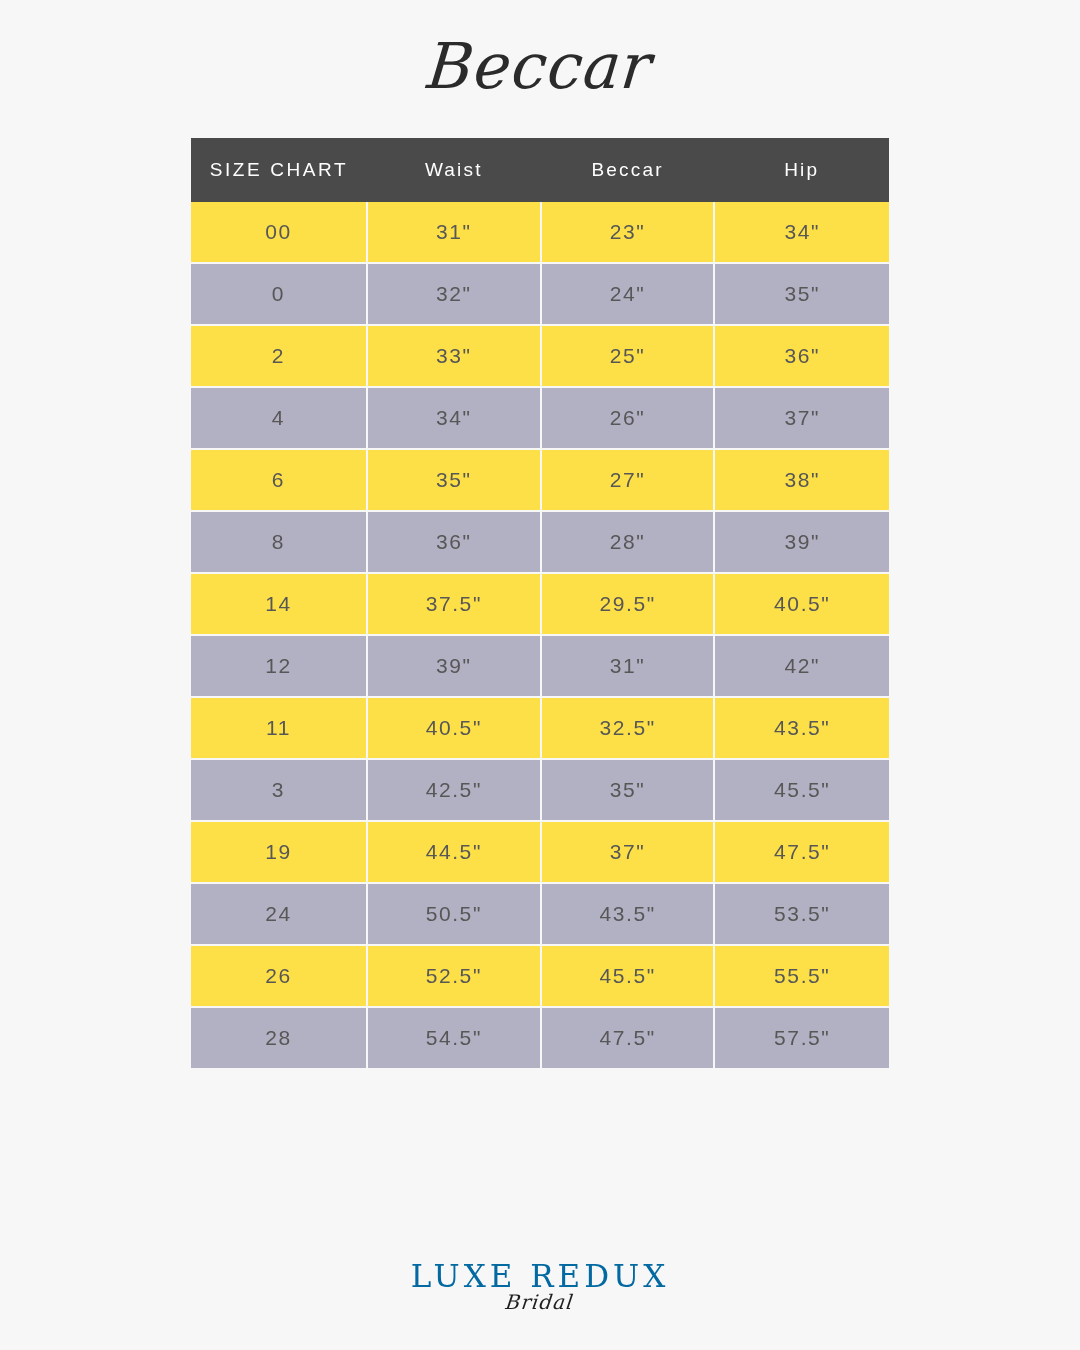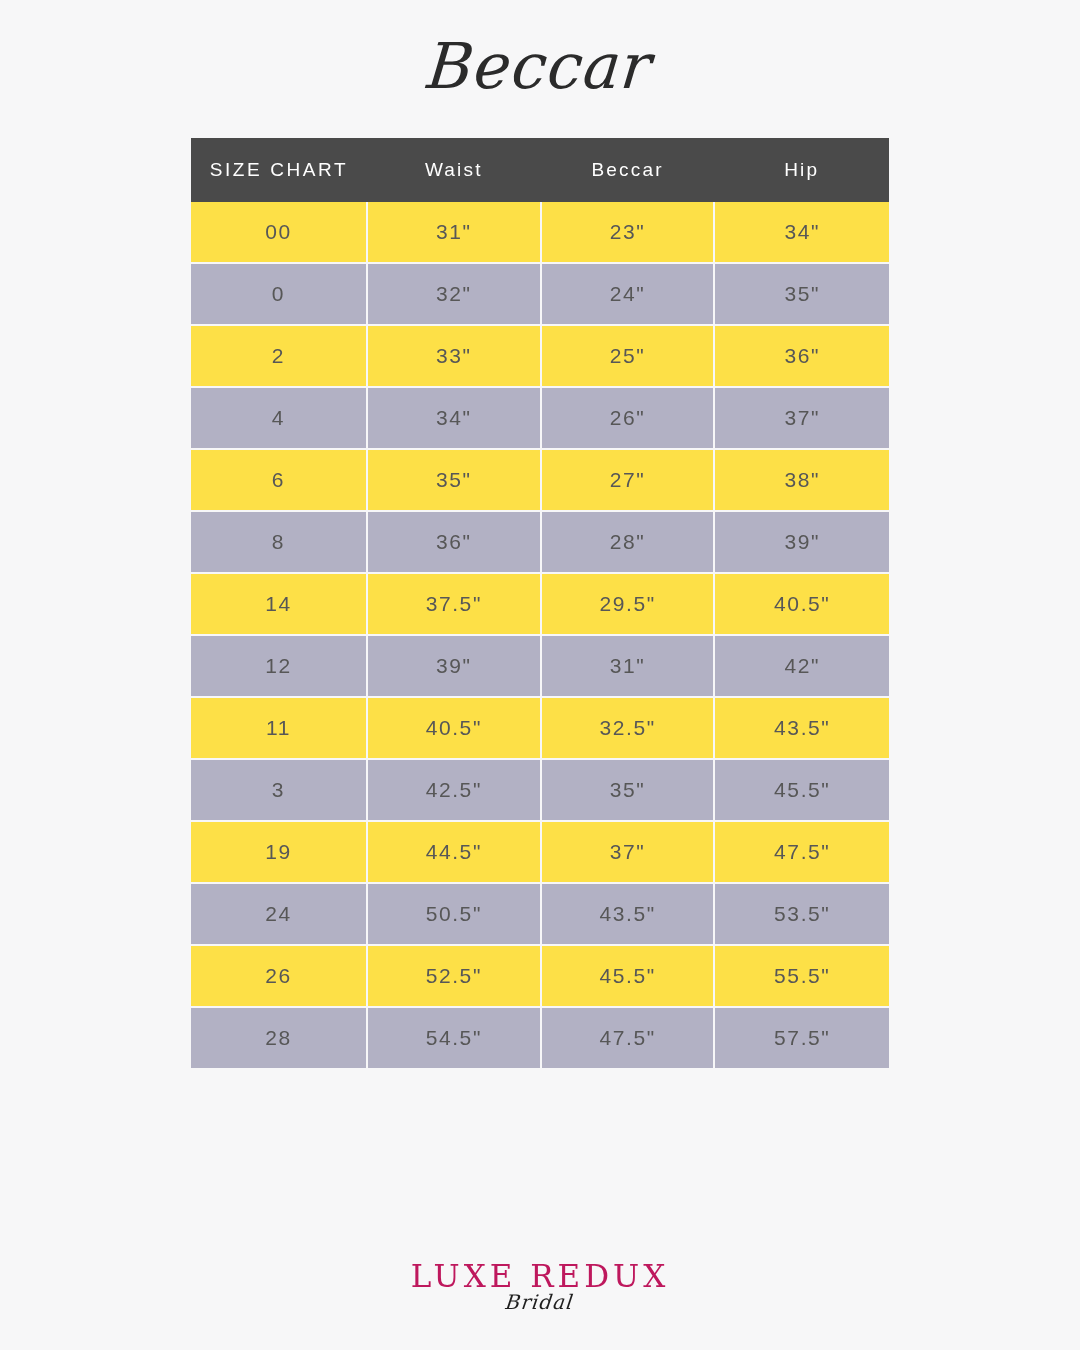--- a/index.html
+++ b/index.html
@@ -92,21 +92,21 @@
     left: 0;
     width: 100%;
     display: flex;
     flex-direction: column;
     align-items: center;
   }
   .footer-main {
     font-family: "DejaVu Serif", serif;
     font-size: 31px;
     letter-spacing: 4px;
-    color: #be185d;
+    color: #0369a1;
     font-weight: 400;
   }
   .footer-sub {
     font-family: "DejaVu Serif", serif;
     font-style: italic;
     font-size: 20px;
     color: #1e1e1e;
     margin-top: -4px;
     transform: skewX(-8deg);
     letter-spacing: 1px;

